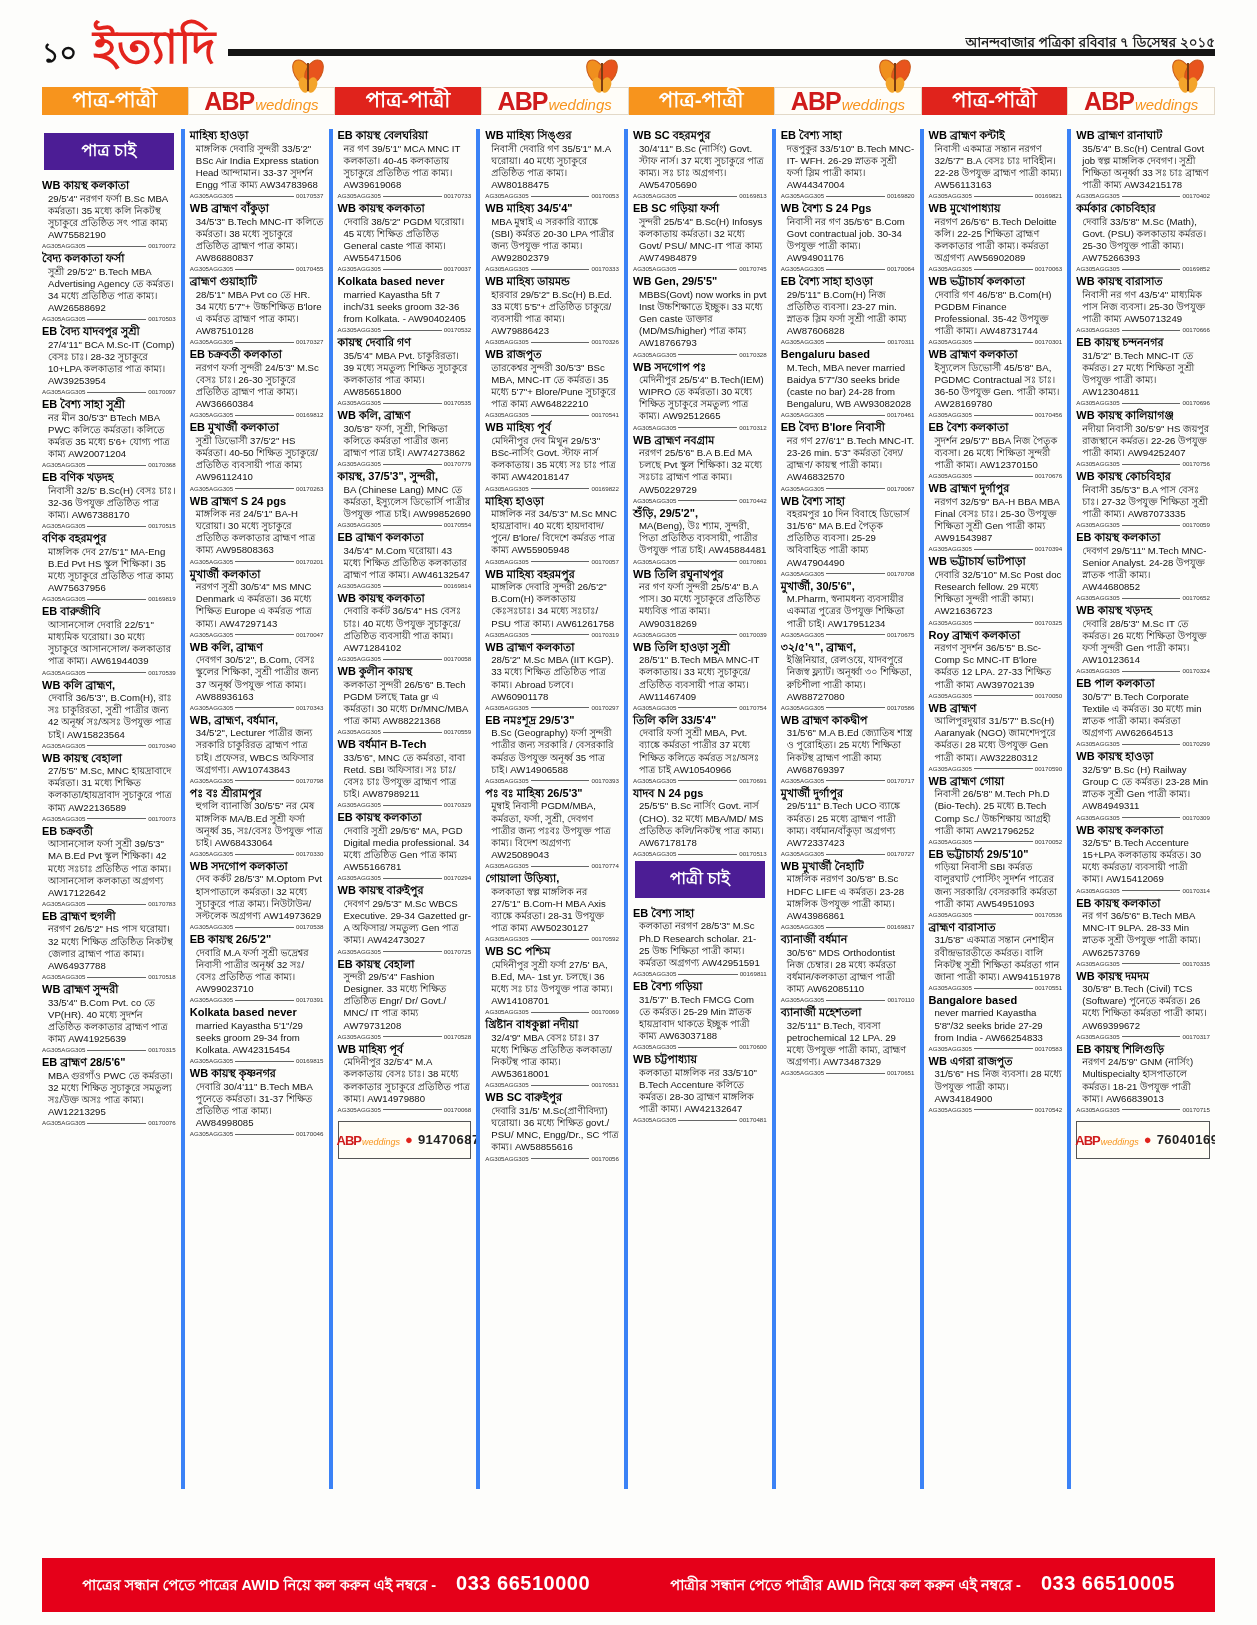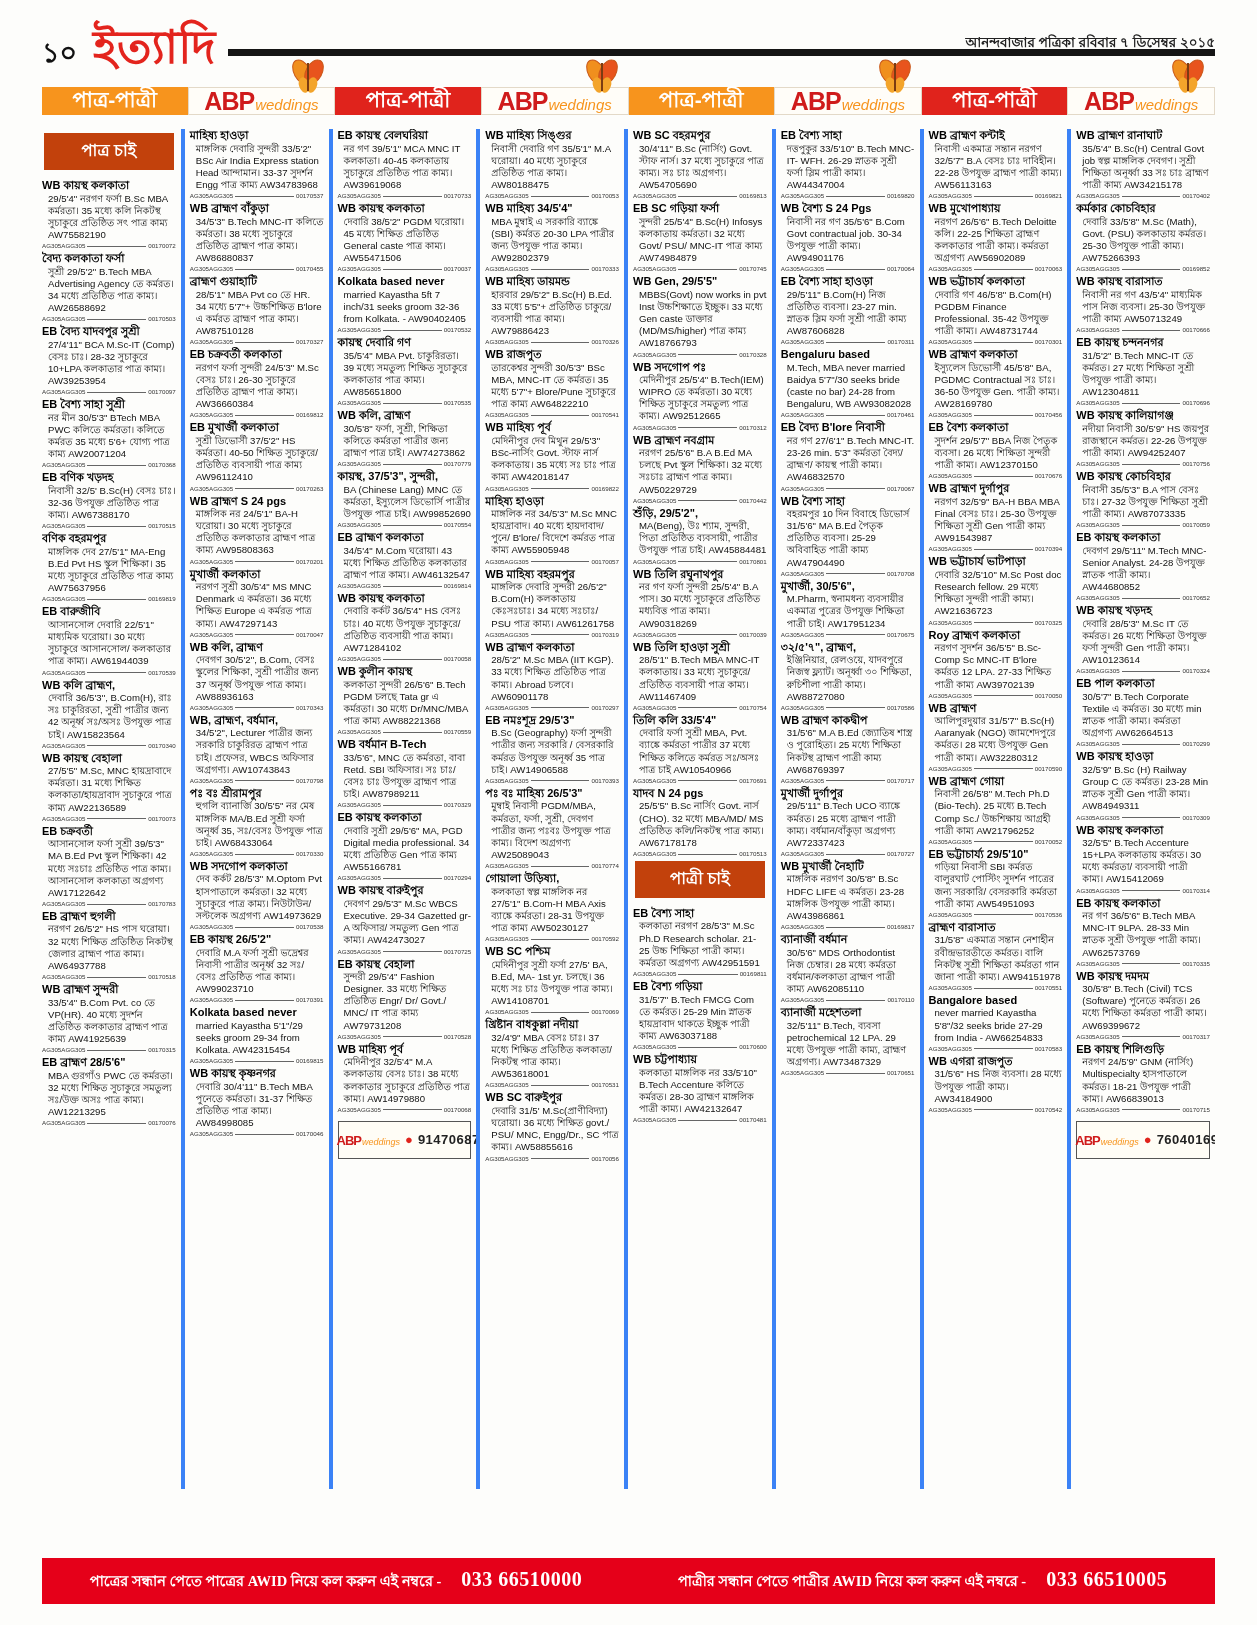--- a/index.html
+++ b/index.html
@@ -17,34 +17,34 @@
   .bcell.orange{background:#f7941d;color:#fff;font-weight:bold;font-size:21px;}
   .bcell.red{background:#e0231c;color:#fff;font-weight:bold;font-size:21px;}
   .bcell.logo{background:#fffdf8;border:1px solid #e3d9c8;}
   .abp{font-family:Liberation Sans, sans-serif;font-weight:bold;color:#cf1b1b;font-size:25px;letter-spacing:-1px;line-height:1;}
   .wed{color:#f7941d;font-size:15px;margin-left:1px;}
   .butterfly{position:absolute;top:-30px;right:6px;width:40px;height:40px;pointer-events:none;}
   
   .cols{display:flex;margin:14px 42px 0 42px;height:1360px;overflow:hidden;}
   .col{flex:1;min-width:0;padding:0 5px;border-left:4px solid #3b82f6;overflow:hidden;}
   .col:first-child{border-left:none;padding-left:0;}
-  .sec{background:#c2410c;color:#fff;text-align:center;font-weight:bold;font-size:16.5px;padding:5px 0;margin:4px 2px 9px 2px;}
+  .sec{background:#4c1d95;color:#fff;text-align:center;font-weight:bold;font-size:16.5px;padding:5px 0;margin:4px 2px 9px 2px;}
   .ad h4{margin:0;font-size:11px;line-height:1.22;color:#000;}
   .ad p{margin:0;font-size:9.6px;line-height:1.27;padding-left:6px;color:#111;}
   .meta{display:flex;align-items:center;font-size:6.2px;color:#333;margin:1px 0 3px 0;}
   .meta .ln{flex:1;border-bottom:1px solid #666;margin:0 2px;height:1px;}
   .contact{border:1.5px solid #555;margin-top:8px;padding:9px 3px;display:flex;align-items:center;justify-content:center;gap:5px;background:#fffdf6;}
   .contact .abp{font-size:13px;}
   .contact .wed{font-size:9px;}
   .contact .butterfly{position:static;width:18px;height:18px;}
   .contact .butterfly svg{width:18px;height:18px;}
   .dot{color:#e0231c;font-size:13px;line-height:1;}
   .phone{font-weight:bold;font-size:13px;color:#222;letter-spacing:.5px;}
   
-  .footer{position:absolute;left:42px;right:42px;top:1558px;background:#e50019;color:#fff;display:flex;align-items:center;justify-content:space-around;height:46px;font-weight:bold;font-family:Liberation Serif, serif;}
+  .footer{position:absolute;left:42px;right:42px;top:1558px;background:#e50019;color:#fff;display:flex;align-items:center;justify-content:space-around;height:54px;font-weight:bold;}
   .fseg{display:flex;align-items:baseline;}
   .fmsg{font-size:14.5px;}
   .fphone{font-size:20px;margin-left:20px;letter-spacing:.5px;}
 </style>
 </head>
 <body>
 
 <div class="header">
   <div class="masthead">আনন্দবাজার পত্রিকা রবিবার ৭ ডিসেম্বর ২০১৫</div>
   <div class="header-row">

